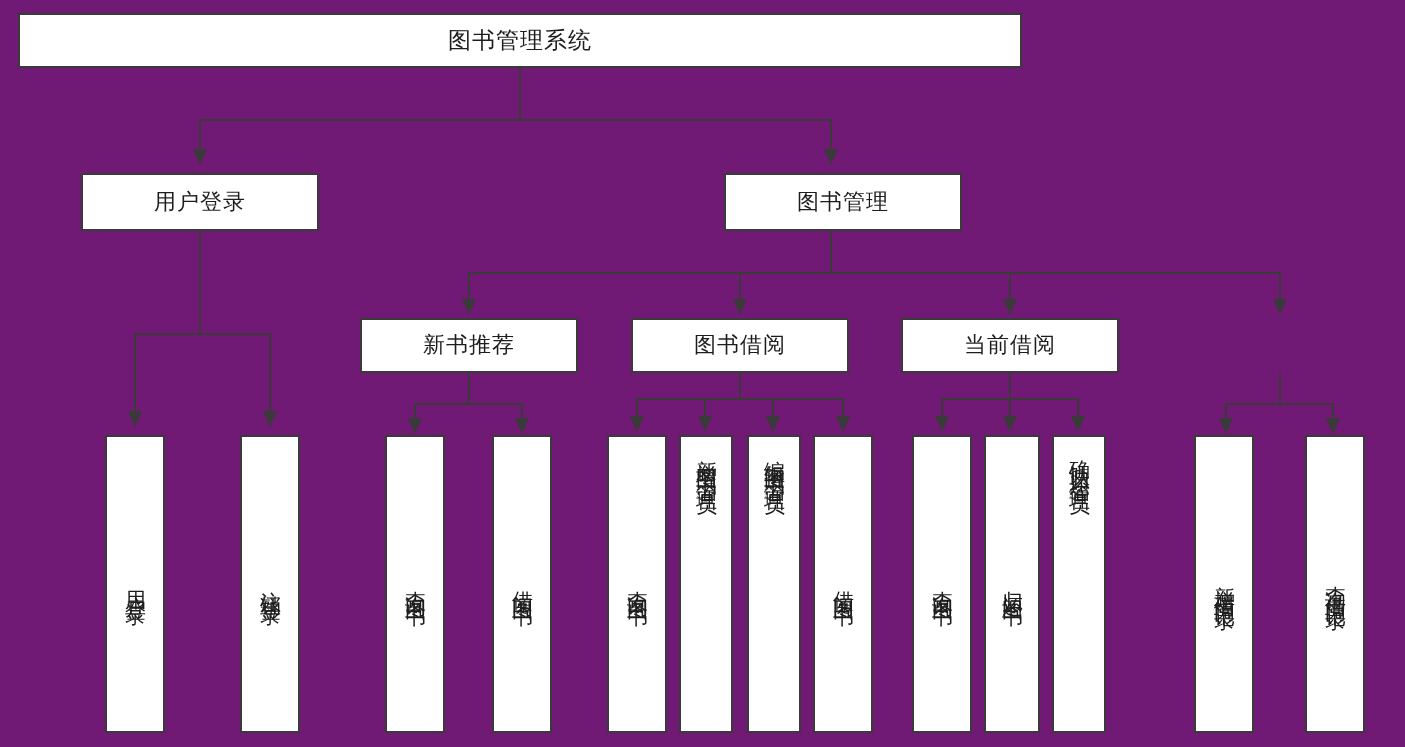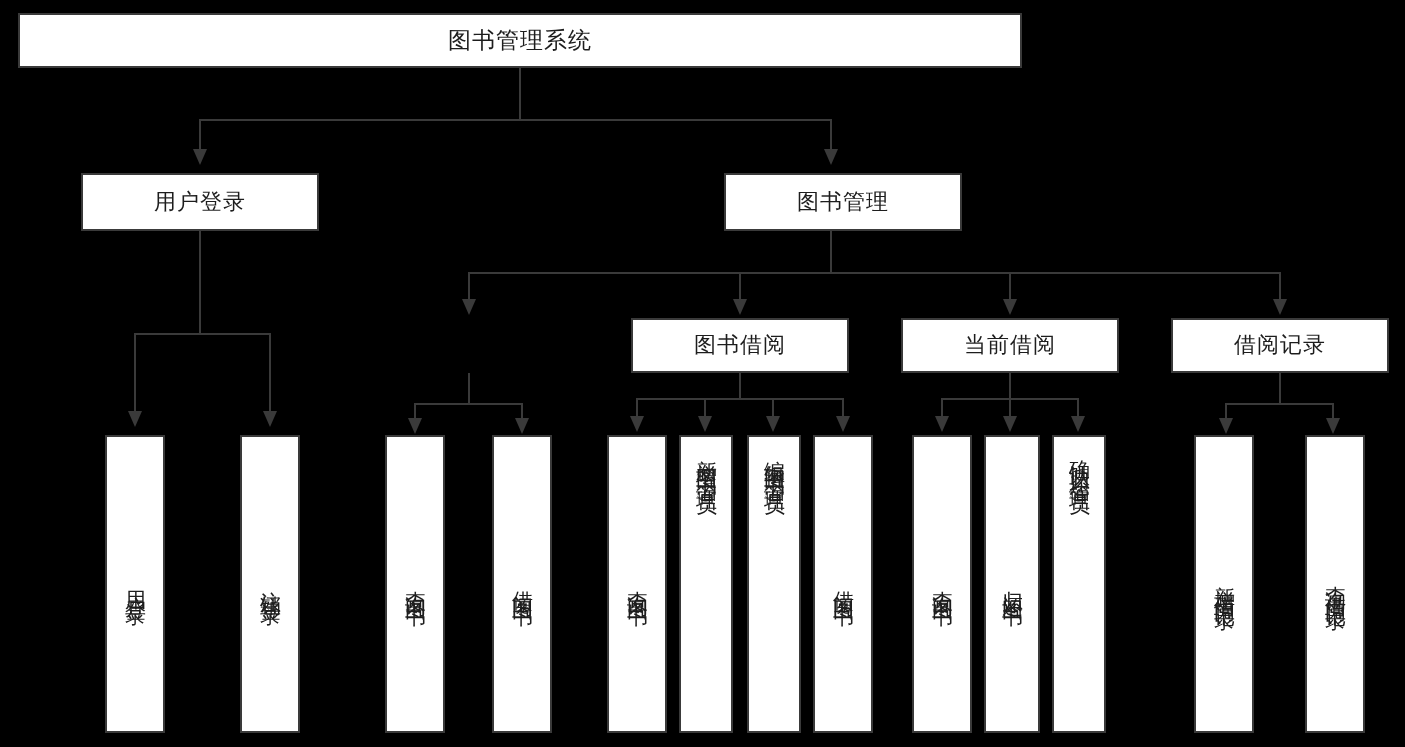--- a/index.html
+++ b/index.html
@@ -8,21 +8,21 @@
     padding: 0;
     background: #ffffff;
   }
   body {
     font-family: "DejaVu Sans", "Liberation Sans", sans-serif;
   }
   #diagram-canvas {
     position: relative;
     width: 1405px;
     height: 747px;
-    background: #000000;
+    background: #701a75;
     overflow: hidden;
   }
   
   .node {
     position: absolute;
     box-sizing: border-box;
     border: 2px solid #3a3a3a;
     background: #ffffff;
     display: flex;
     align-items: center;
@@ -128,28 +128,28 @@
   <div class="line h" style="left:468px; top:272px; width:813px; height:2px;"></div>
   <div class="line v" style="left:468px; top:272px; width:2px; height:30px;"></div>
   <div class="arrow" style="left:462px; top:299px;"></div>
   <div class="line v" style="left:739px; top:272px; width:2px; height:30px;"></div>
   <div class="arrow" style="left:733px; top:299px;"></div>
   <div class="line v" style="left:1009px; top:272px; width:2px; height:30px;"></div>
   <div class="arrow" style="left:1003px; top:299px;"></div>
   <div class="line v" style="left:1279px; top:272px; width:2px; height:30px;"></div>
   <div class="arrow" style="left:1273px; top:299px;"></div>
 
+  <div class="node level2" style="left:360px; top:318px; width:218px; height:55px;">
+    <span class="node-label">新书推荐</span>
+  </div>
   <div class="node level2" style="left:901px; top:318px; width:218px; height:55px;">
     <span class="node-label">当前借阅</span>
   </div>
   <div class="node level2" style="left:631px; top:318px; width:218px; height:55px;">
     <span class="node-label">图书借阅</span>
-  </div>
-  <div class="node level2" style="left:1171px; top:318px; width:218px; height:55px;">
-    <span class="node-label">借阅记录</span>
   </div>
 
   <div class="line v" style="left:468px; top:373px; width:2px; height:32px;"></div>
   <div class="line h" style="left:414px; top:403px; width:109px; height:2px;"></div>
   <div class="line v" style="left:414px; top:403px; width:2px; height:18px;"></div>
   <div class="arrow" style="left:408px; top:418px;"></div>
   <div class="line v" style="left:521px; top:403px; width:2px; height:18px;"></div>
   <div class="arrow" style="left:515px; top:418px;"></div>
 
   <div class="line v" style="left:739px; top:373px; width:2px; height:27px;"></div>

